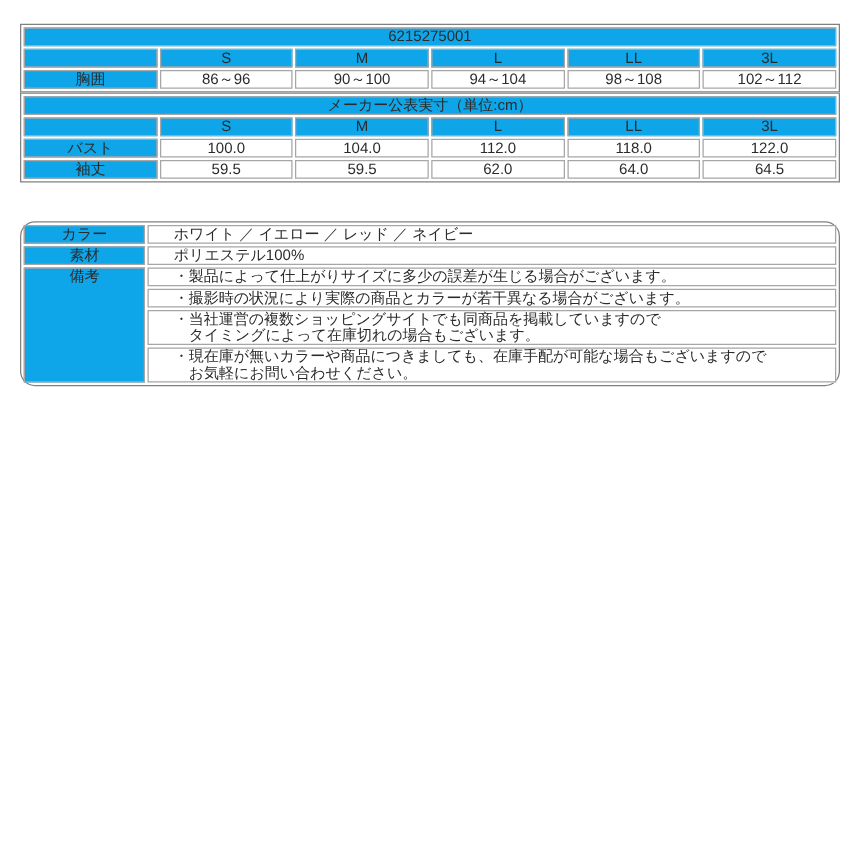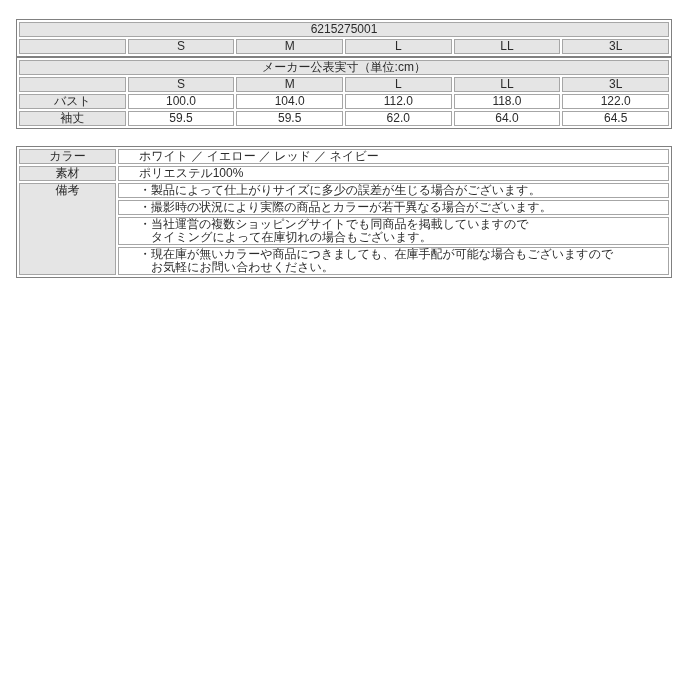--- a/index.html
+++ b/index.html
@@ -31,24 +31,24 @@
     background: #ffffff;
     height: 12px;
     line-height: 13px;
     padding: 0 2px;
     text-align: center;
     vertical-align: middle;
     overflow: hidden;
     white-space: nowrap;
   }
   table.spec td.hd {
-    background: #e5e5e5;
+    background: #0ea5e9;
   }
   #table2 { }
-  #table3 { margin-top: 17px; }
+  #table3 { margin-top: 31px; border-radius: 12px; }
   #table3 td.content {
     text-align: left;
     padding-left: 20px;
     white-space: pre-line;
   }
   #table3 td.note {
     height: auto;
   }
   #table3 td.top {
     vertical-align: top;
@@ -64,20 +64,28 @@
         <tr>
       <td colspan="6" class="hd">6215275001</td>
     </tr>
     <tr>
       <td class="hd"></td>
       <td class="hd">S</td>
       <td class="hd">M</td>
       <td class="hd">L</td>
       <td class="hd">LL</td>
       <td class="hd">3L</td>
+    </tr>
+    <tr>
+      <td class="hd">胸囲</td>
+      <td>86～96</td>
+      <td>90～100</td>
+      <td>94～104</td>
+      <td>98～108</td>
+      <td>102～112</td>
     </tr>
   </tbody>
     </table>
 
   <table class="spec" id="table2">
     <tbody>
         <tr>
       <td colspan="6" class="hd">メーカー公表実寸（単位:cm）</td>
     </tr>
     <tr>

